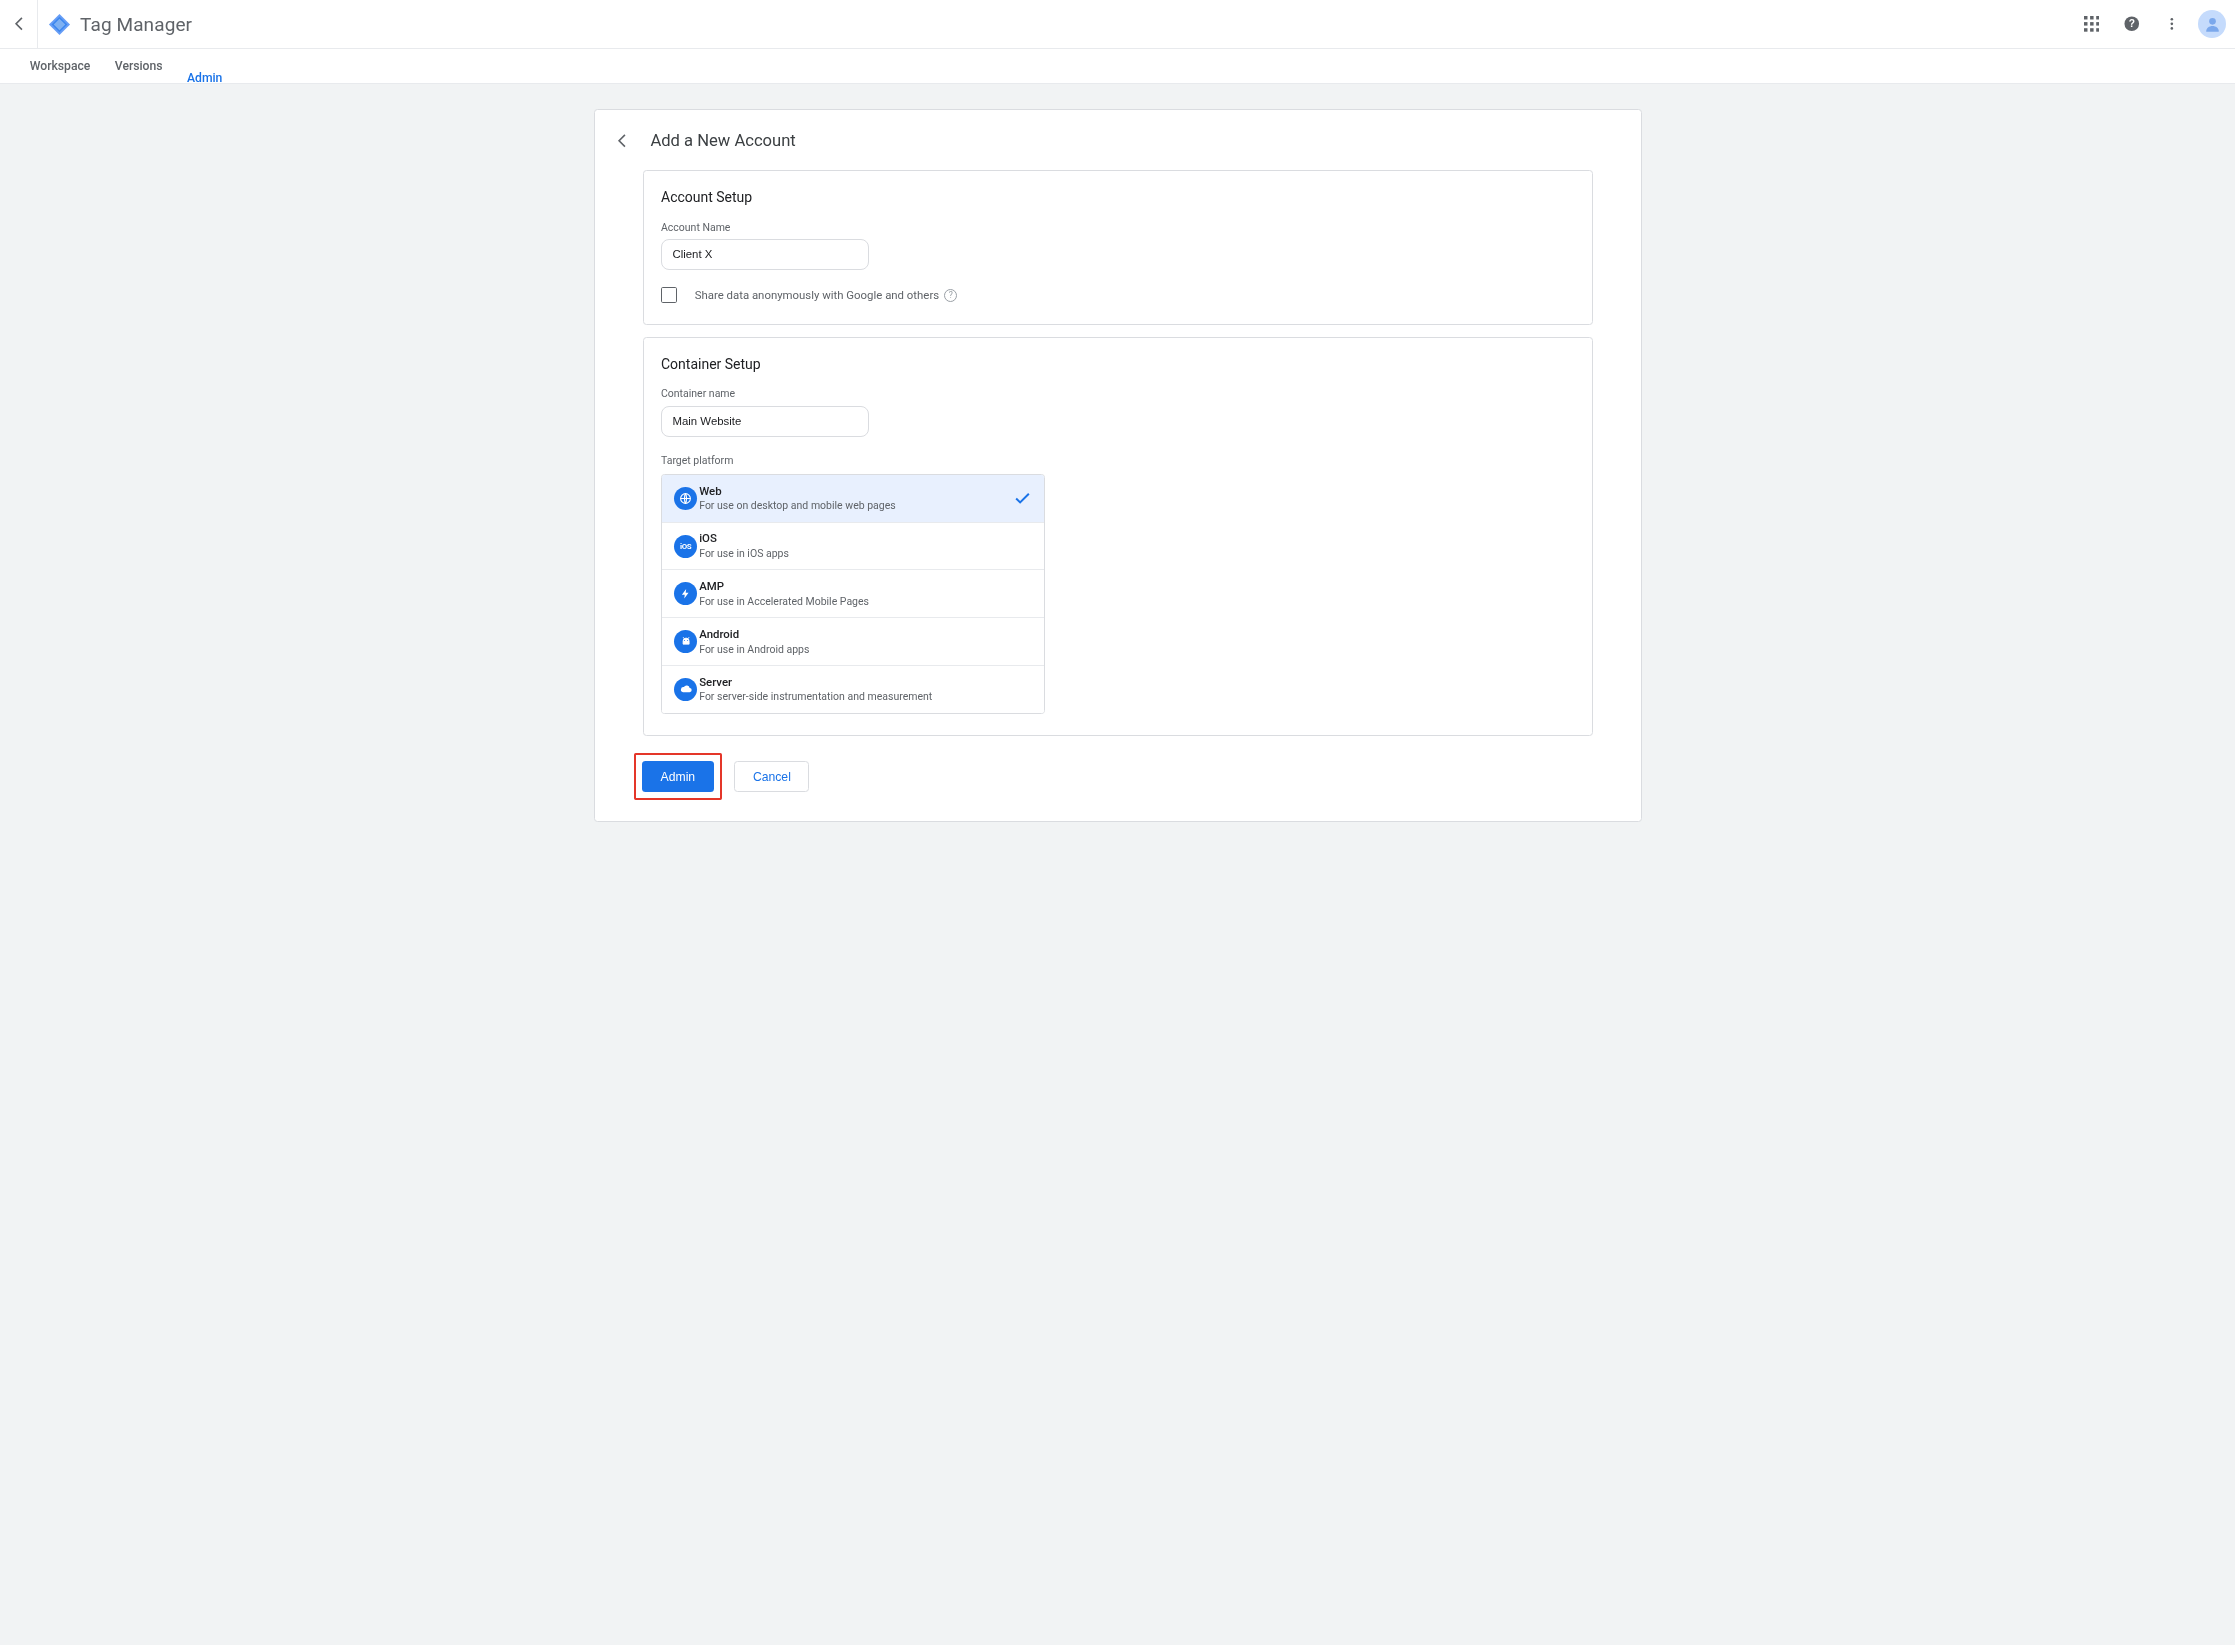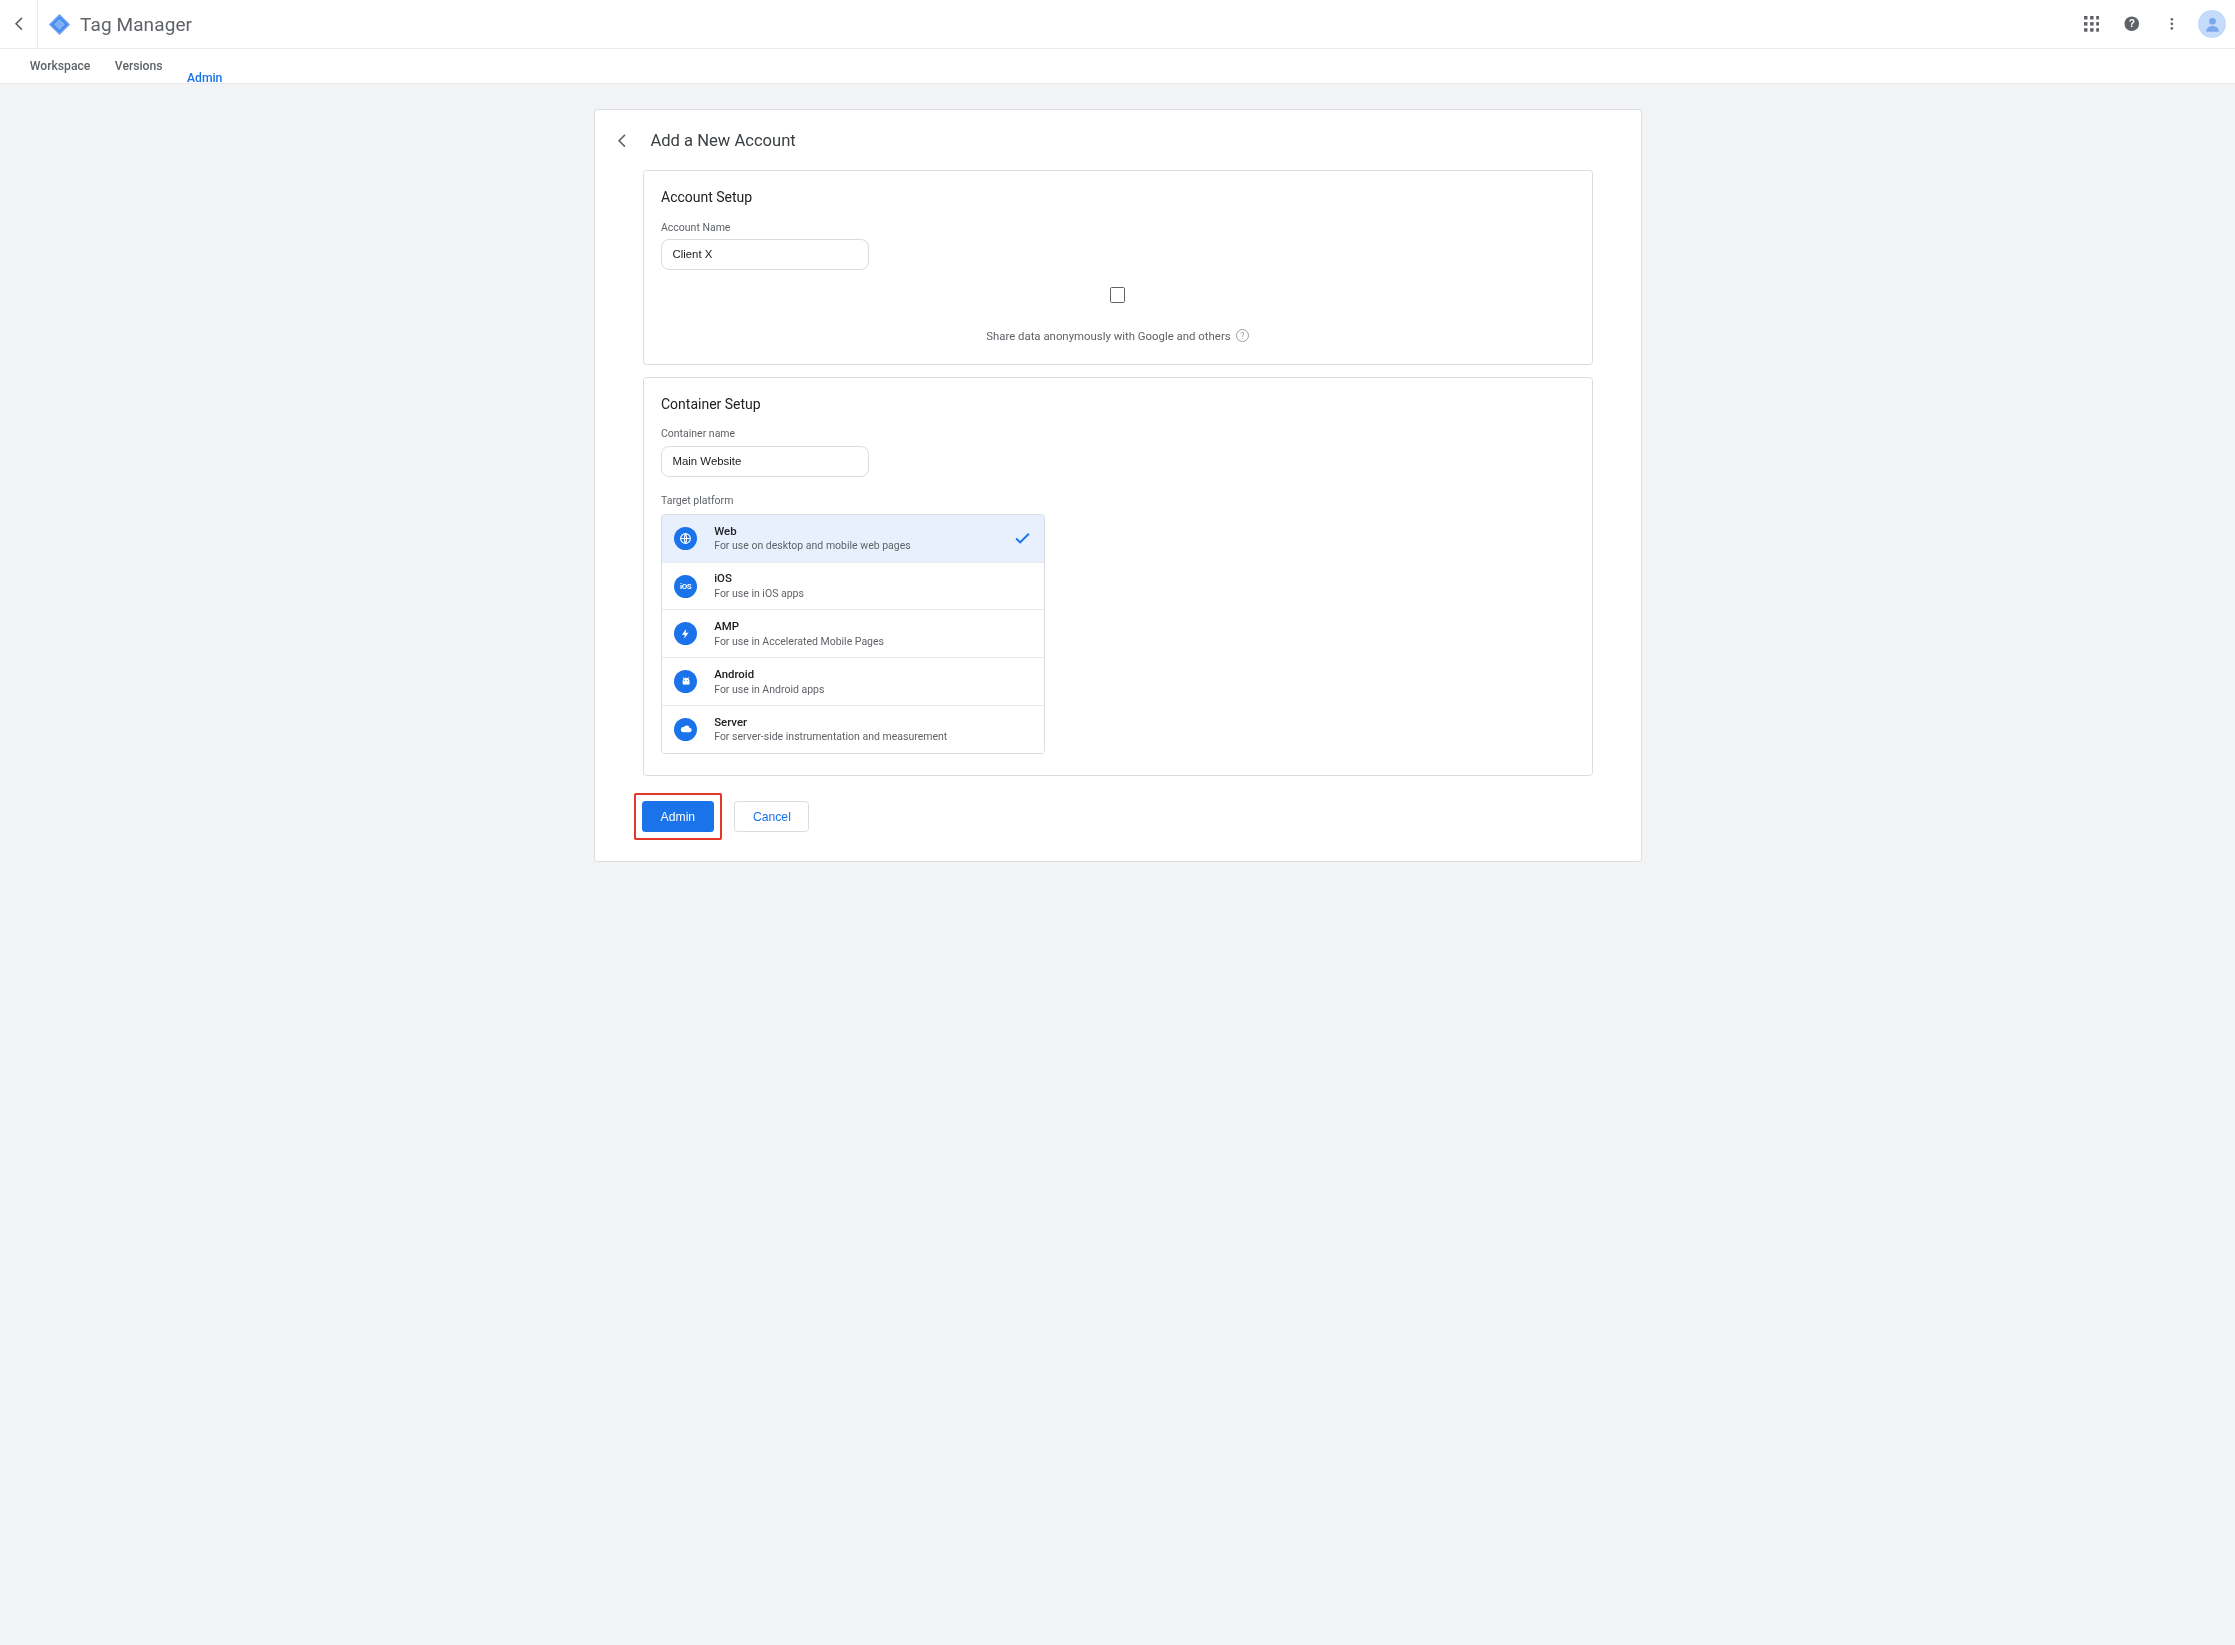--- a/index.html
+++ b/index.html
@@ -70,36 +70,36 @@
     padding:0 10.5px;font-size:11.4px;color:#202124;outline:none;
   }
   .field + .field { margin-top:14px; }
   .select-wrap { position:relative;width:236px; }
   .select-box {
     width:100%;height:31px;border:0.9px solid #dadce0;border-radius:2.6px;
     padding:0 10.5px;font-size:11.4px;color:#202124;display:flex;align-items:center;
     justify-content:space-between;cursor:pointer;background:#fff;
   }
   .select-box .caret { color:#5f6368; font-size:9.6px; }
-  .cbx-row { display:flex;align-items:center;gap:26px;margin-top:17.5px;flex-direction:column;}
+  .cbx-row { display:flex;align-items:center;gap:18px;margin-top:17.5px;}
   .cbx {
     width:15.7px;height:15.7px;border:1.7px solid #5f6368;border-radius:1.7px;cursor:pointer;
     background:#fff;
   }
   .cbx-label { font-size:11.4px;color:#5f6368;display:flex;align-items:center;gap:5.2px;}
   .helpicon {
     width:13px;height:13px;border:1.3px solid #9aa0a6;border-radius:50%;
     display:inline-flex;align-items:center;justify-content:center;font-size:8.7px;color:#9aa0a6;
     cursor:pointer;
   }
   .platform-list {
     border:0.9px solid #dadce0;border-radius:3.5px;width:384px;margin-top:7px;overflow:hidden;
   }
   .plat-row {
-    display:flex;align-items:center;padding:8.7px 12.2px;gap:17px;cursor:pointer;
+    display:flex;align-items:center;padding:8.7px 12.2px;gap:2px;cursor:pointer;
     border-top:0.9px solid #e8eaed;background:#fff;
   }
   .plat-row:first-child{border-top:none;}
   .plat-row.selected { background:#e8f0fe; }
   .plat-icon {
     width:23px;height:23px;border-radius:50%;background:#1a73e8;
     display:flex;align-items:center;justify-content:center;color:#fff;flex-shrink:0;
   }
   .plat-text { flex:1; }
   .plat-name { font-size:11.4px;color:#202124;font-weight:500;line-height:1.3;}

